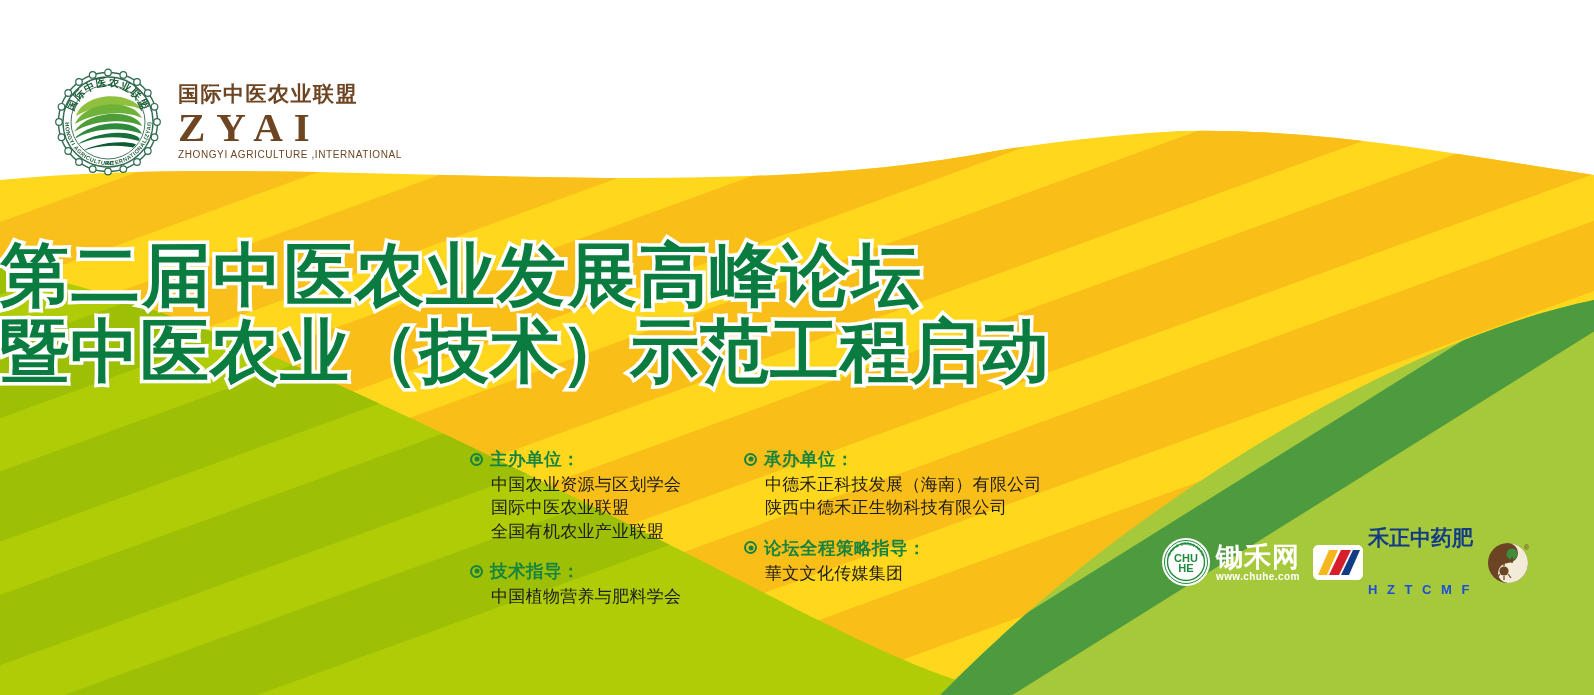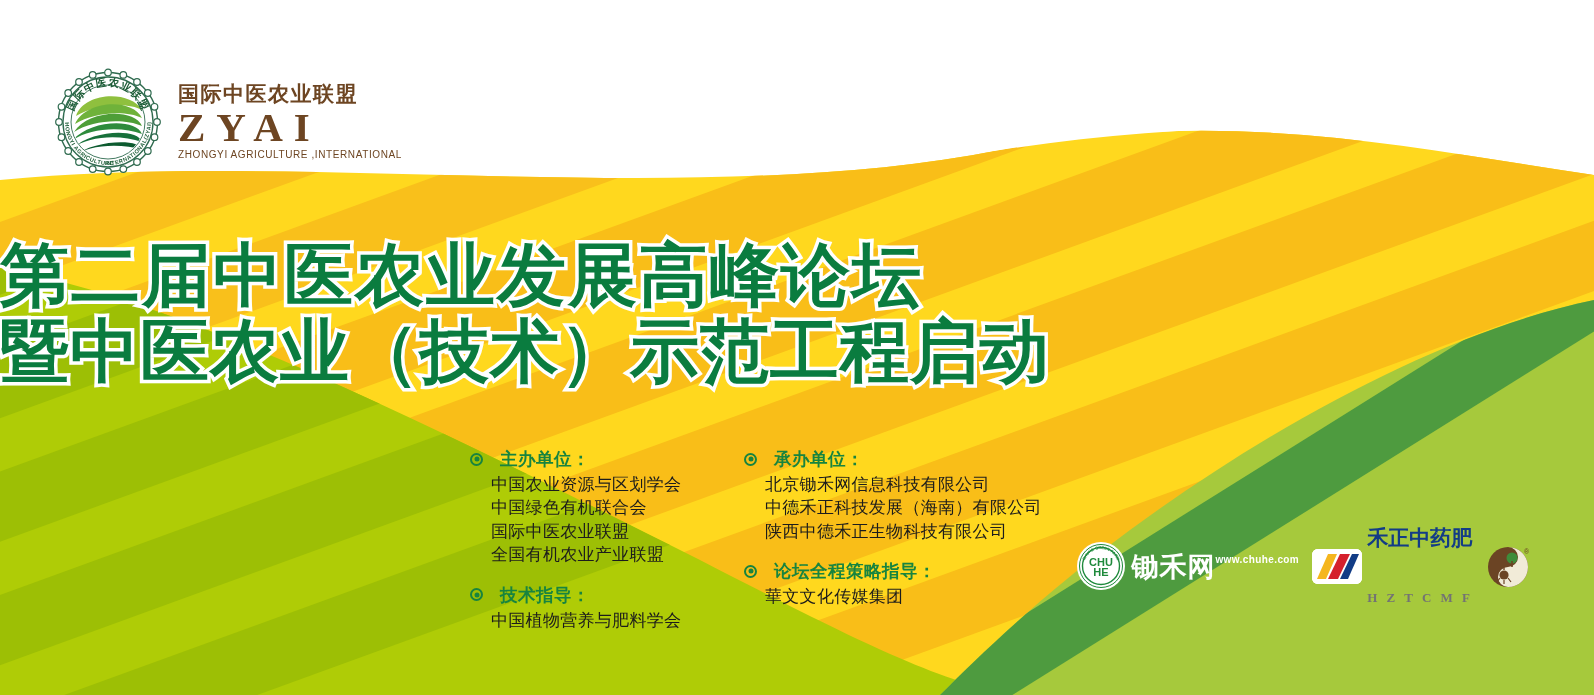--- a/index.html
+++ b/index.html
@@ -64,21 +64,21 @@
   .info{
     position:absolute;left:470px;top:447px;
     display:flex;gap:12px;z-index:5;
     font-family:"DejaVu Sans","Liberation Sans",sans-serif;
   }
   .col{width:262px;}
   .col.right{width:300px;}
   .grp{margin-bottom:16px;}
   .grp.last{margin-bottom:0;}
   .grp-head{
-    display:flex;align-items:center;gap:17px;
+    display:flex;align-items:center;gap:7px;
     margin-bottom:2px;
   }
   .bullet{
     flex:0 0 auto;width:13px;height:13px;border-radius:50%;
     border:2.2px solid #17843f;box-sizing:border-box;
     position:relative;background:transparent;
   }
   .bullet:after{
     content:"";position:absolute;left:50%;top:50%;
     width:5px;height:5px;border-radius:50%;
@@ -102,21 +102,21 @@
   .sp{display:flex;align-items:center;}
 
   
   .sp-chuhe{gap:6px;}
   .chuhe-mark{
     width:48px;height:48px;border-radius:50%;
     background:#ffffff;position:relative;flex:0 0 auto;
     display:flex;align-items:center;justify-content:center;
   }
   .chuhe-mark svg{width:48px;height:48px;display:block;}
-  .chuhe-txt{display:flex;flex-direction:row;line-height:1;}
+  .chuhe-txt{display:flex;flex-direction:column;line-height:1;}
   .chuhe-cn{
     font-size:27px;font-weight:bold;color:#ffffff;letter-spacing:1px;
     font-family:"DejaVu Sans","Liberation Sans",sans-serif;
   }
   .chuhe-url{
     font-size:10px;font-weight:bold;color:#ffffff;letter-spacing:0.4px;
     margin-top:2px;font-family:"Liberation Sans","DejaVu Sans",sans-serif;
   }
 
   
@@ -125,22 +125,22 @@
     width:50px;height:35px;border-radius:6px;background:#ffffff;
     overflow:hidden;position:relative;flex:0 0 auto;
   }
   .hz-mark svg{width:50px;height:35px;display:block;}
   .hz-txt{display:flex;flex-direction:column;line-height:1;gap:34px;}
   .hz-cn{
     font-size:21px;font-weight:bold;color:#123c86;letter-spacing:0px;
     font-family:"DejaVu Sans","Liberation Sans",sans-serif;position:relative;
   }
   .hz-en{
-    font-size:13px;font-weight:bold;color:#737373;letter-spacing:3px;
-    margin-top:8px;font-family:Liberation Serif, serif;
+    font-size:13px;font-weight:bold;color:#1d4ed8;letter-spacing:3px;
+    margin-top:0;font-family:Liberation Sans, sans-serif;
   }
 
   
   .sp-third{gap:2px;}
   .third-mark{width:46px;height:46px;flex:0 0 auto;}
   .third-mark svg{width:46px;height:46px;display:block;}
 </style>
 </head>
 <body>
 
@@ -308,21 +308,20 @@
 
     <div class="col left">
 
       <div class="grp">
         <div class="grp-head">
           <span class="bullet"></span>
           <span class="grp-title">主办单位：</span>
         </div>
         <ul class="grp-list">
           <li>中国农业资源与区划学会</li>
-          <li>中国绿色有机联合会</li>
           <li>国际中医农业联盟</li>
           <li>全国有机农业产业联盟</li>
         </ul>
       </div>
 
       <div class="grp last">
         <div class="grp-head">
           <span class="bullet"></span>
           <span class="grp-title">技术指导：</span>
         </div>
@@ -333,21 +332,20 @@
     </div>
 
     <div class="col right">
 
       <div class="grp">
         <div class="grp-head">
           <span class="bullet"></span>
           <span class="grp-title">承办单位：</span>
         </div>
         <ul class="grp-list">
-          <li>北京锄禾网信息科技有限公司</li>
           <li>中德禾正科技发展（海南）有限公司</li>
           <li>陕西中德禾正生物科技有限公司</li>
         </ul>
       </div>
 
       <div class="grp last">
         <div class="grp-head">
           <span class="bullet"></span>
           <span class="grp-title">论坛全程策略指导：</span>
         </div>

